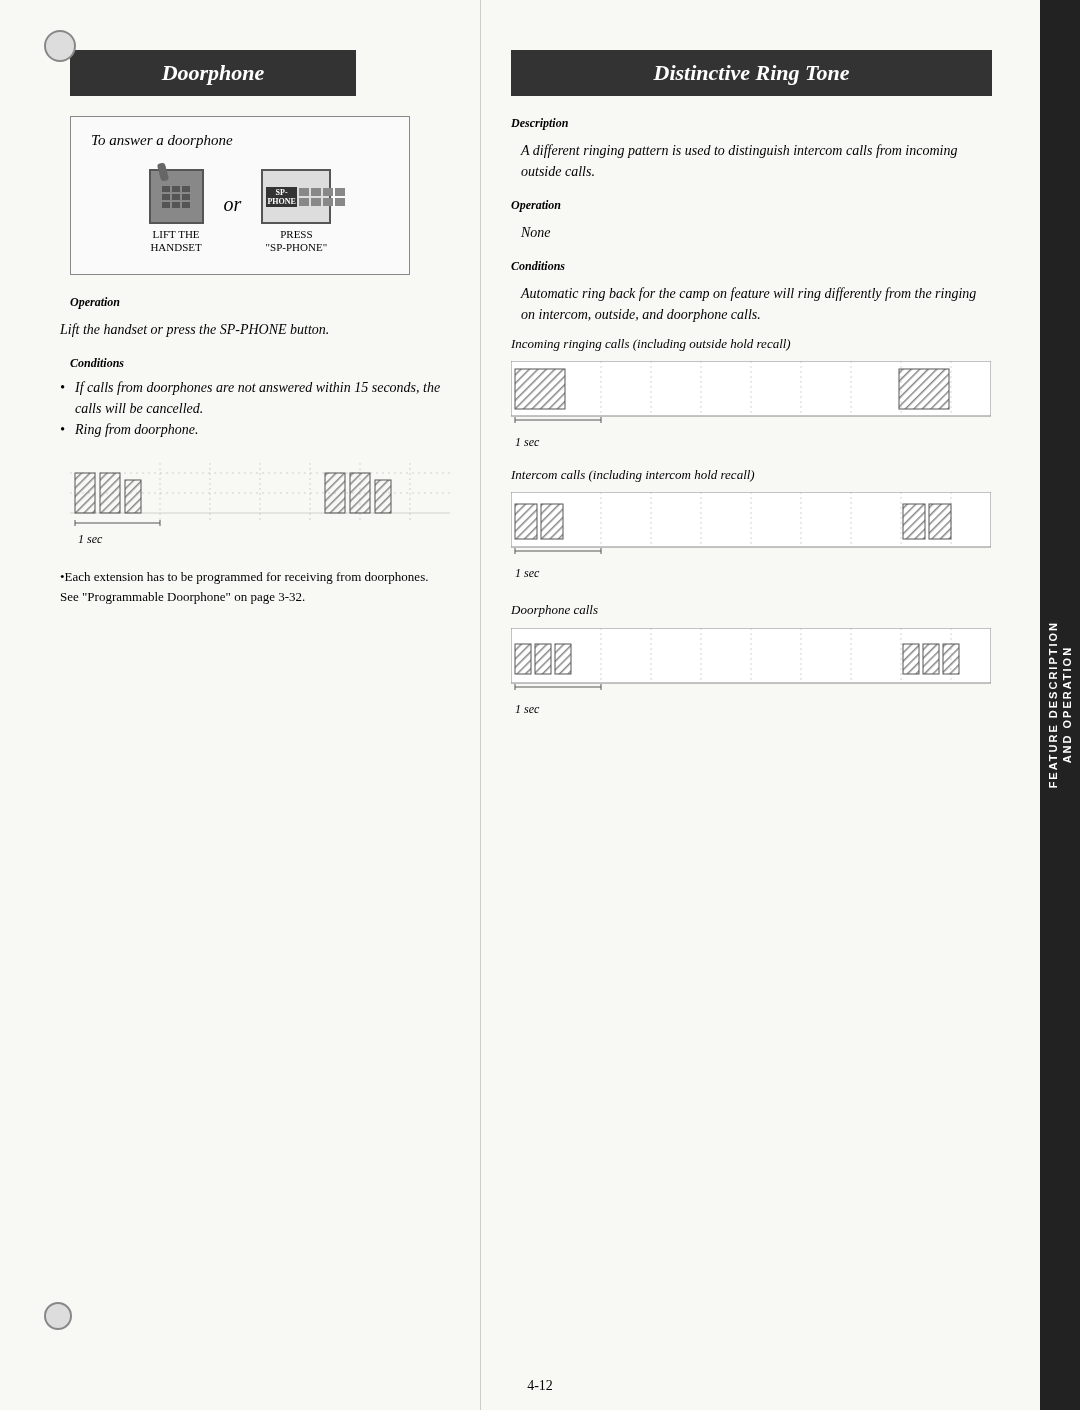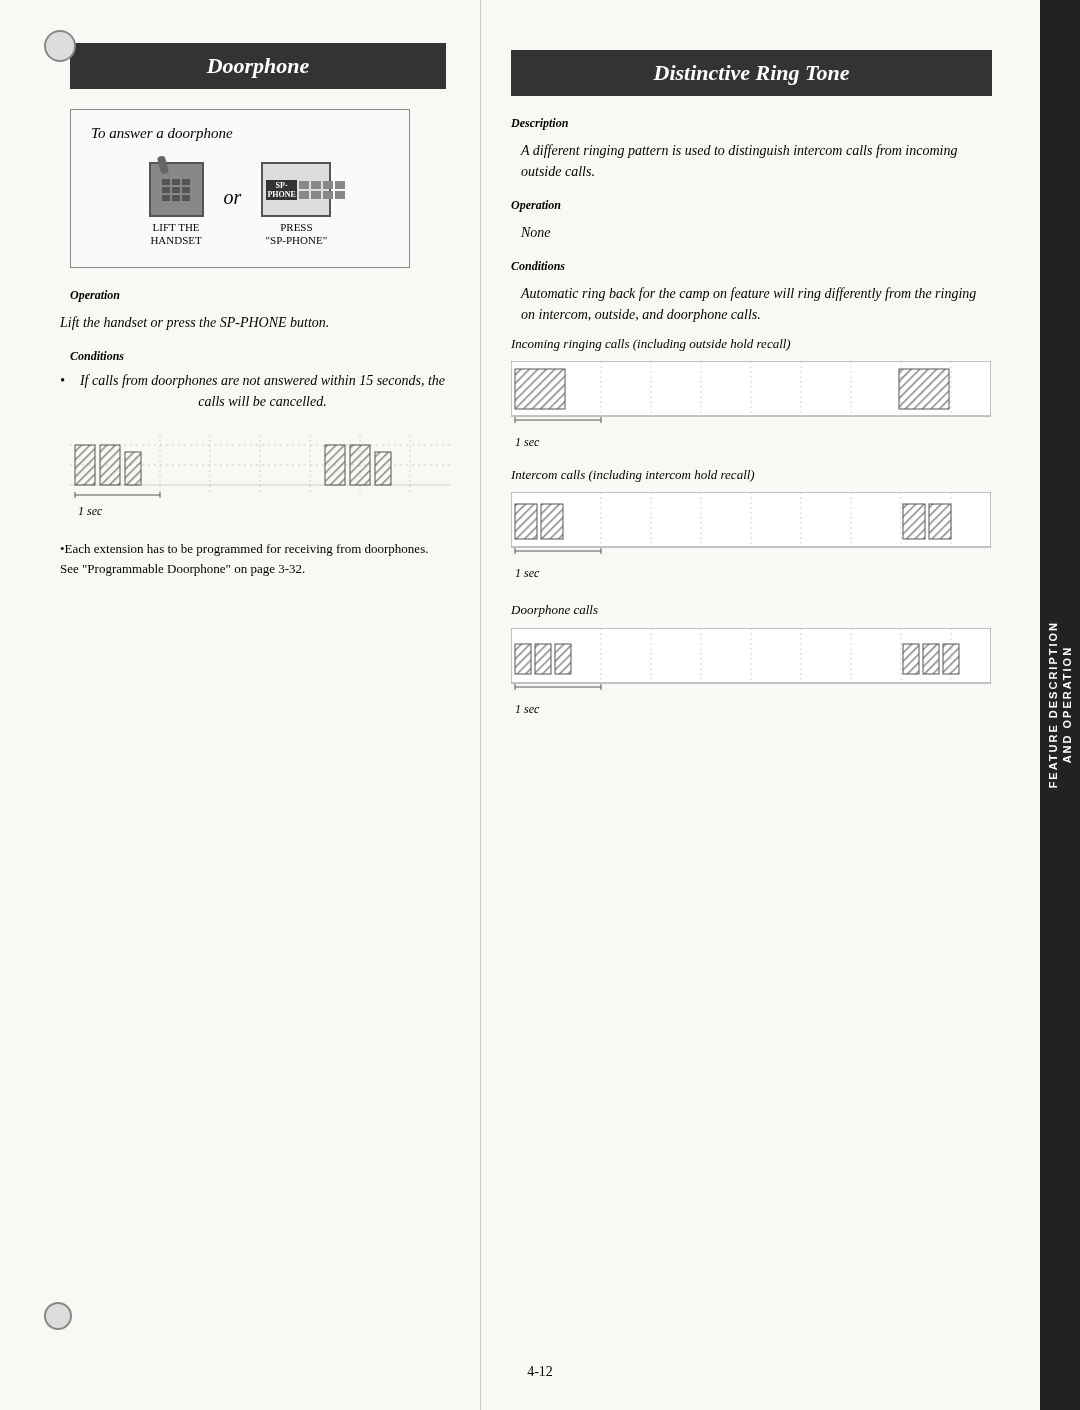--- a/index.html
+++ b/index.html
@@ -195,21 +195,20 @@
       list-style: none;
       margin-left: 10px;
     }
 
     .bullet-list li {
       font-size: 14px;
       font-style: italic;
       line-height: 1.5;
       padding-left: 15px;
       position: relative;
-      text-align: center;
     }
 
     .bullet-list li::before {
       content: '•';
       position: absolute;
       left: 0;
     }
 
     
     .ring-svg-container {
@@ -226,21 +225,21 @@
     .sec-text {
       font-size: 12px;
       font-style: italic;
       margin-top: 2px;
       margin-left: 4px;
     }
 
     
     .page-number {
       position: absolute;
-      bottom: 30px;
+      bottom: 16px;
       left: 50%;
       transform: translateX(-50%);
       font-size: 14px;
     }
 
     
     .circle-deco {
       width: 28px;
       height: 28px;
       border: 2px solid #888;
@@ -264,21 +263,21 @@
 <body>
 
 <div class="page">
 
   <div class="main-content">
 
     <div class="left-col">
 
       <div class="circle-deco" style="top:30px; left:44px; width:32px; height:32px; background:#ddd;"></div>
 
-      <div class="section-header dark" style="margin-top:3px; margin-bottom:20px; width:376px; margin-left:20px;">
+      <div class="section-header dark" style="margin-top:10px; margin-bottom:20px; width:286px; margin-left:20px;">
         <span>Doorphone</span>
       </div>
 
       <div class="instruction-box" style="width:340px; margin-left:20px;">
         <p>To answer a doorphone</p>
         <div class="instruction-row">
 
           <div class="phone-icon">
             <div class="phone-body">
               <div class="phone-handle"></div>
@@ -319,20 +318,21 @@
       </div>
 
       <div class="section-title" style="margin-left:20px;">Operation</div>
       <div class="section-body">
         <span>Lift the handset or press the SP-PHONE button.</span>
       </div>
 
       <div class="section-title" style="margin-left:20px;">Conditions</div>
       <ul class="bullet-list">
         <li>If calls from doorphones are not answered within 15 seconds, the calls will be cancelled.</li>
+        <li>Ring from doorphone.</li>
       </ul>
 
       <div style="margin: 18px 0 10px 20px; width:380px;">
         <svg width="380" height="70">
 
           <line x1="0" y1="55" x2="380" y2="55" stroke="#aaa" stroke-width="0.5"></line>
           <line x1="0" y1="35" x2="380" y2="35" stroke="#aaa" stroke-width="0.5" stroke-dasharray="2,4"></line>
           <line x1="0" y1="15" x2="380" y2="15" stroke="#aaa" stroke-width="0.5" stroke-dasharray="2,4"></line>
 
           <line x1="90" y1="5" x2="90" y2="65" stroke="#aaa" stroke-width="0.5" stroke-dasharray="2,3"></line>

